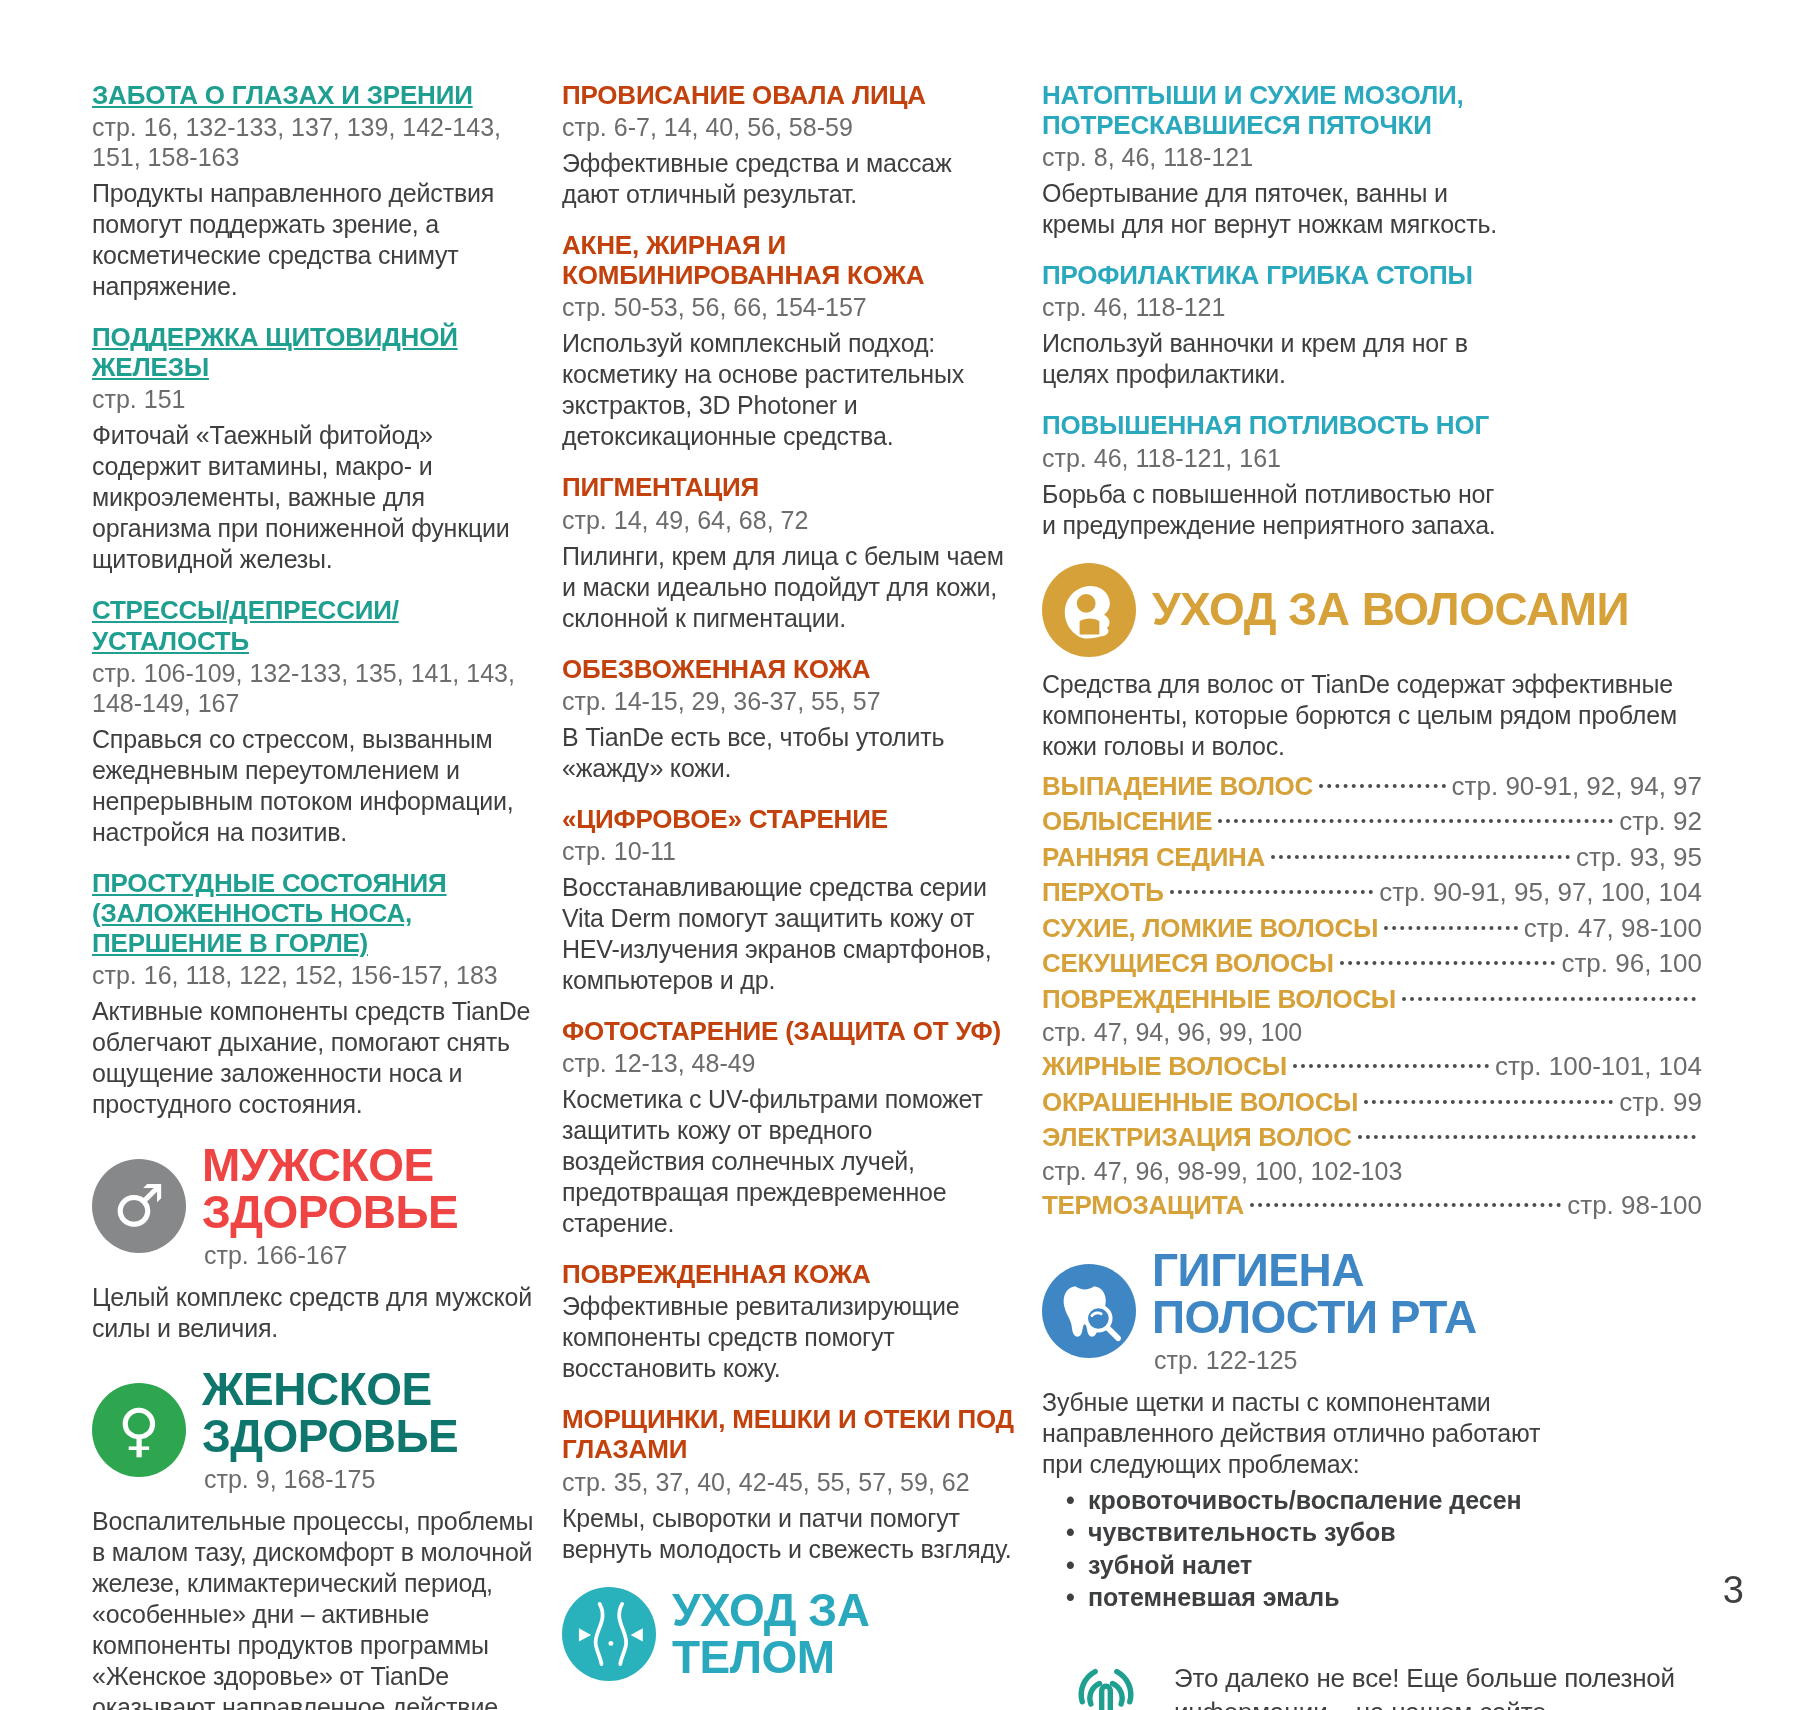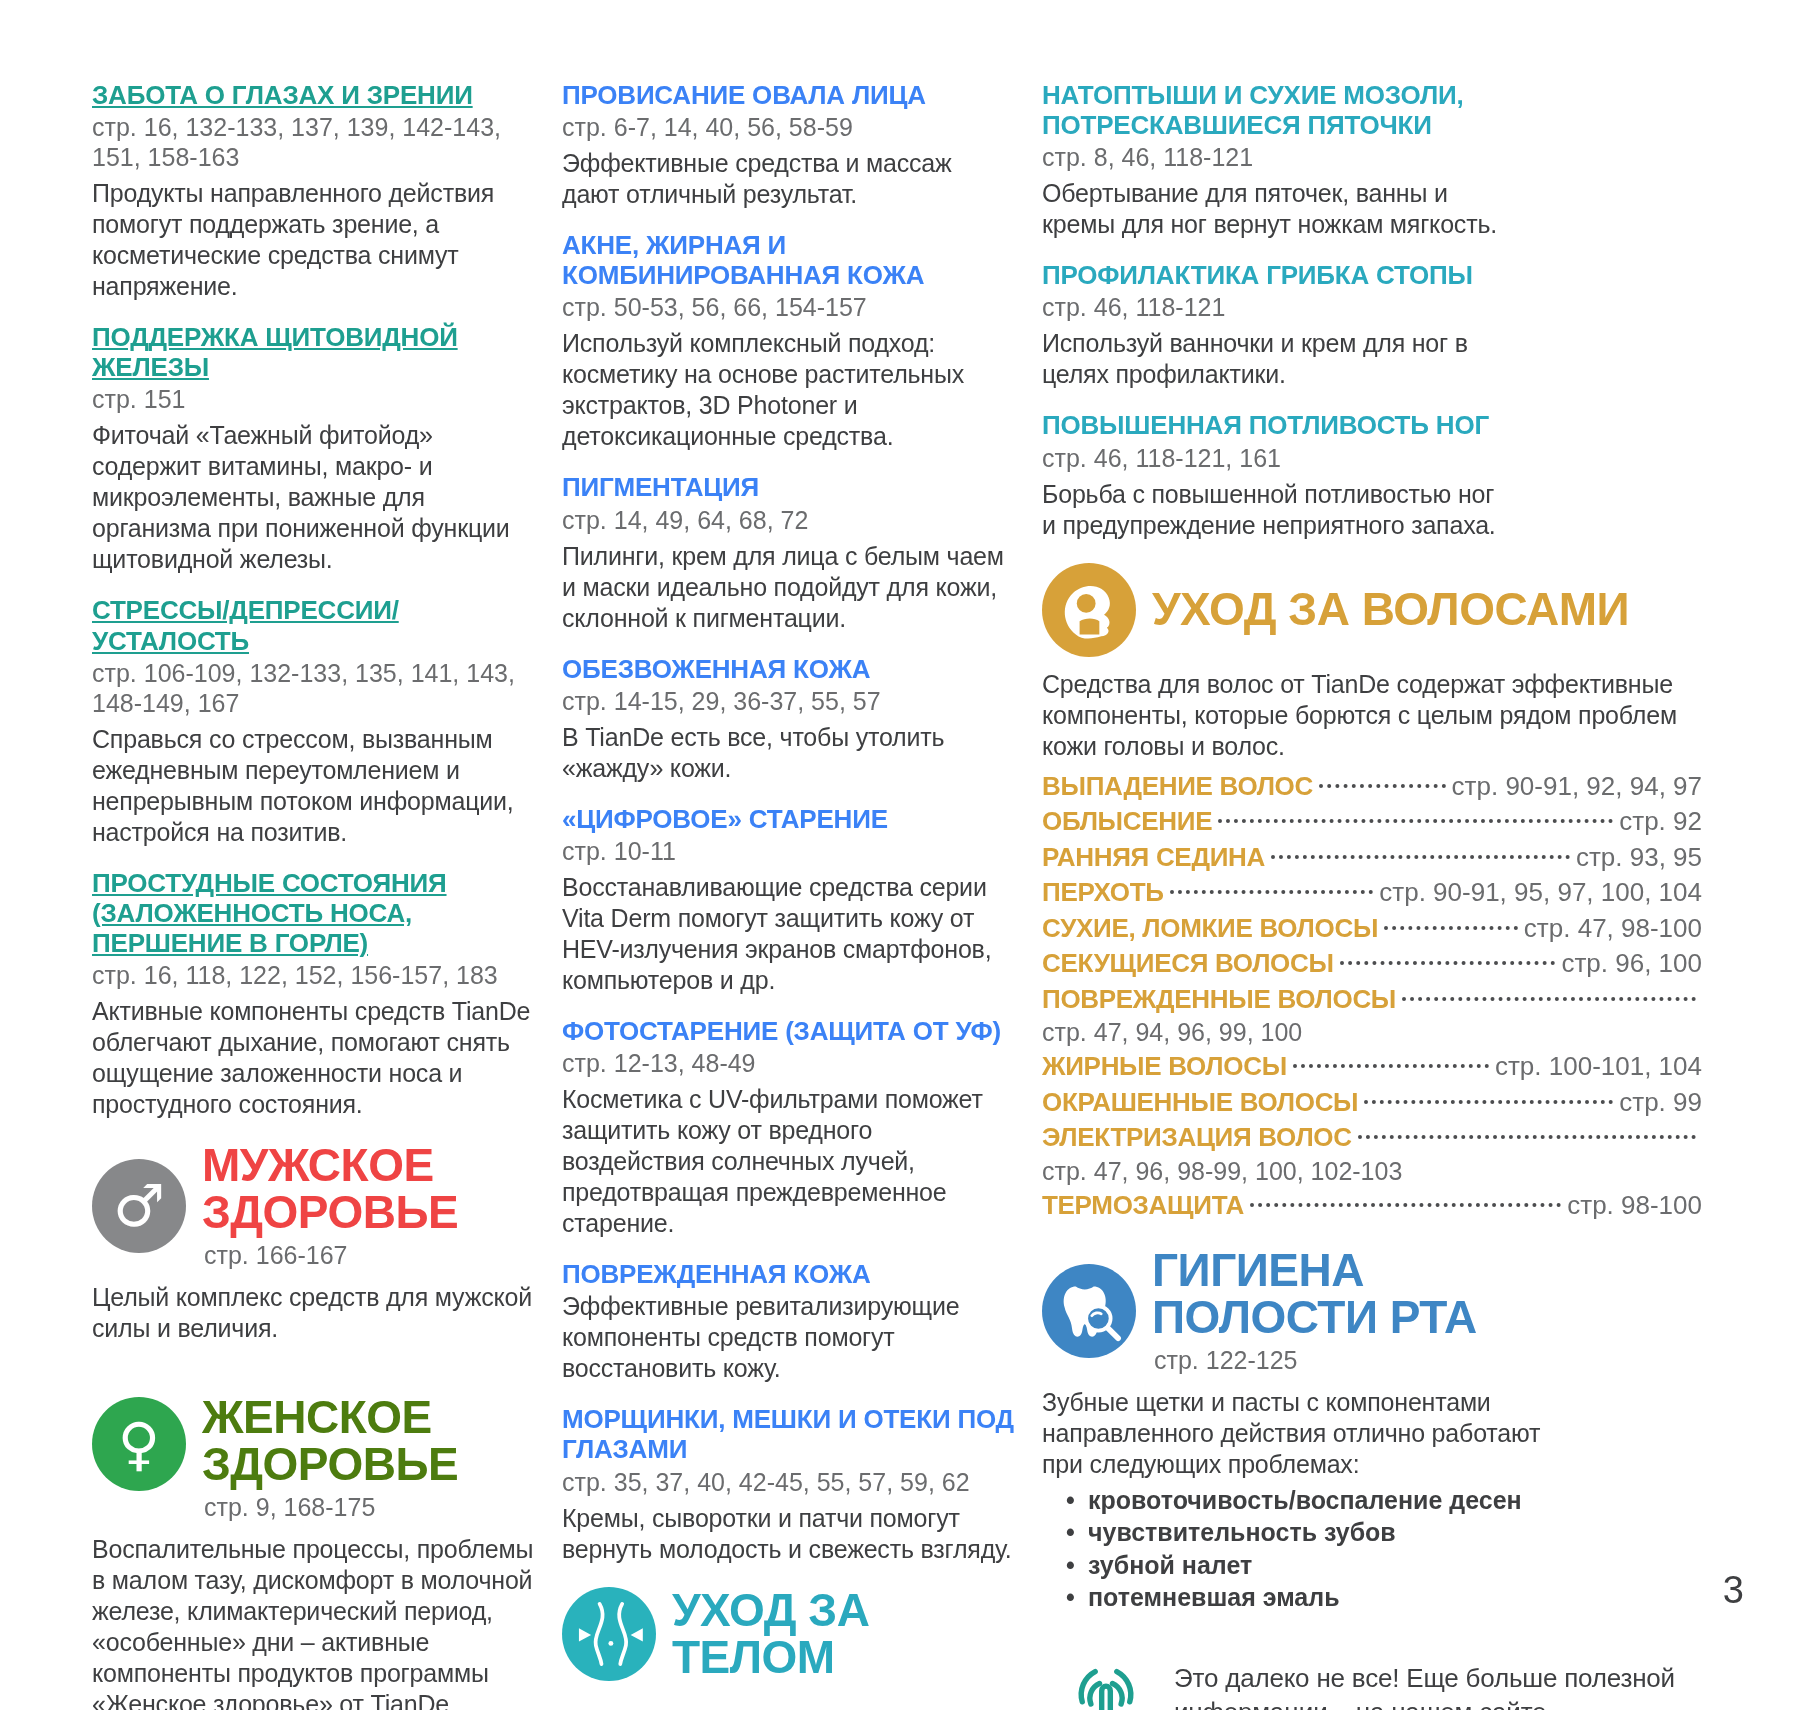--- a/index.html
+++ b/index.html
@@ -13,24 +13,24 @@
   .col1{left:92px;width:448px;}
   .col2{left:562px;width:452px;}
   .col3{left:1042px;width:660px;}
 
   .entry{margin:0 0 20px 0;}
   .entry h3{
     margin:0 0 2px 0;font-size:26px;line-height:1.16;font-weight:bold;letter-spacing:-0.2px;
   }
   .teal{color:#1E9F90;text-decoration:underline;}
   .cyan{color:#2AA9BE;}
-  .salmon{color:#3b82f6;}
+  .salmon{color:#c2410c;}
   .gold{color:#D7A139;}
   .grayc{color:#ef4444;}
-  .greenc{color:#4d7c0f;margin-top:28px;}
+  .greenc{color:#0f766e;}
   .bluec{color:#3E86C4;}
   .pages{margin:0 0 6px 0;font-size:25px;color:#6b6c6e;line-height:1.2;}
   .btxt{margin:0;font-size:25px;line-height:1.24;letter-spacing:-0.2px;}
   .narrow{max-width:470px;}
   .mid{max-width:500px;}
 
   .banner{display:flex;align-items:center;margin:22px 0 12px 0;}
   .banner .circle{
     width:94px;height:94px;border-radius:50%;flex:none;
     display:flex;align-items:center;justify-content:center;

